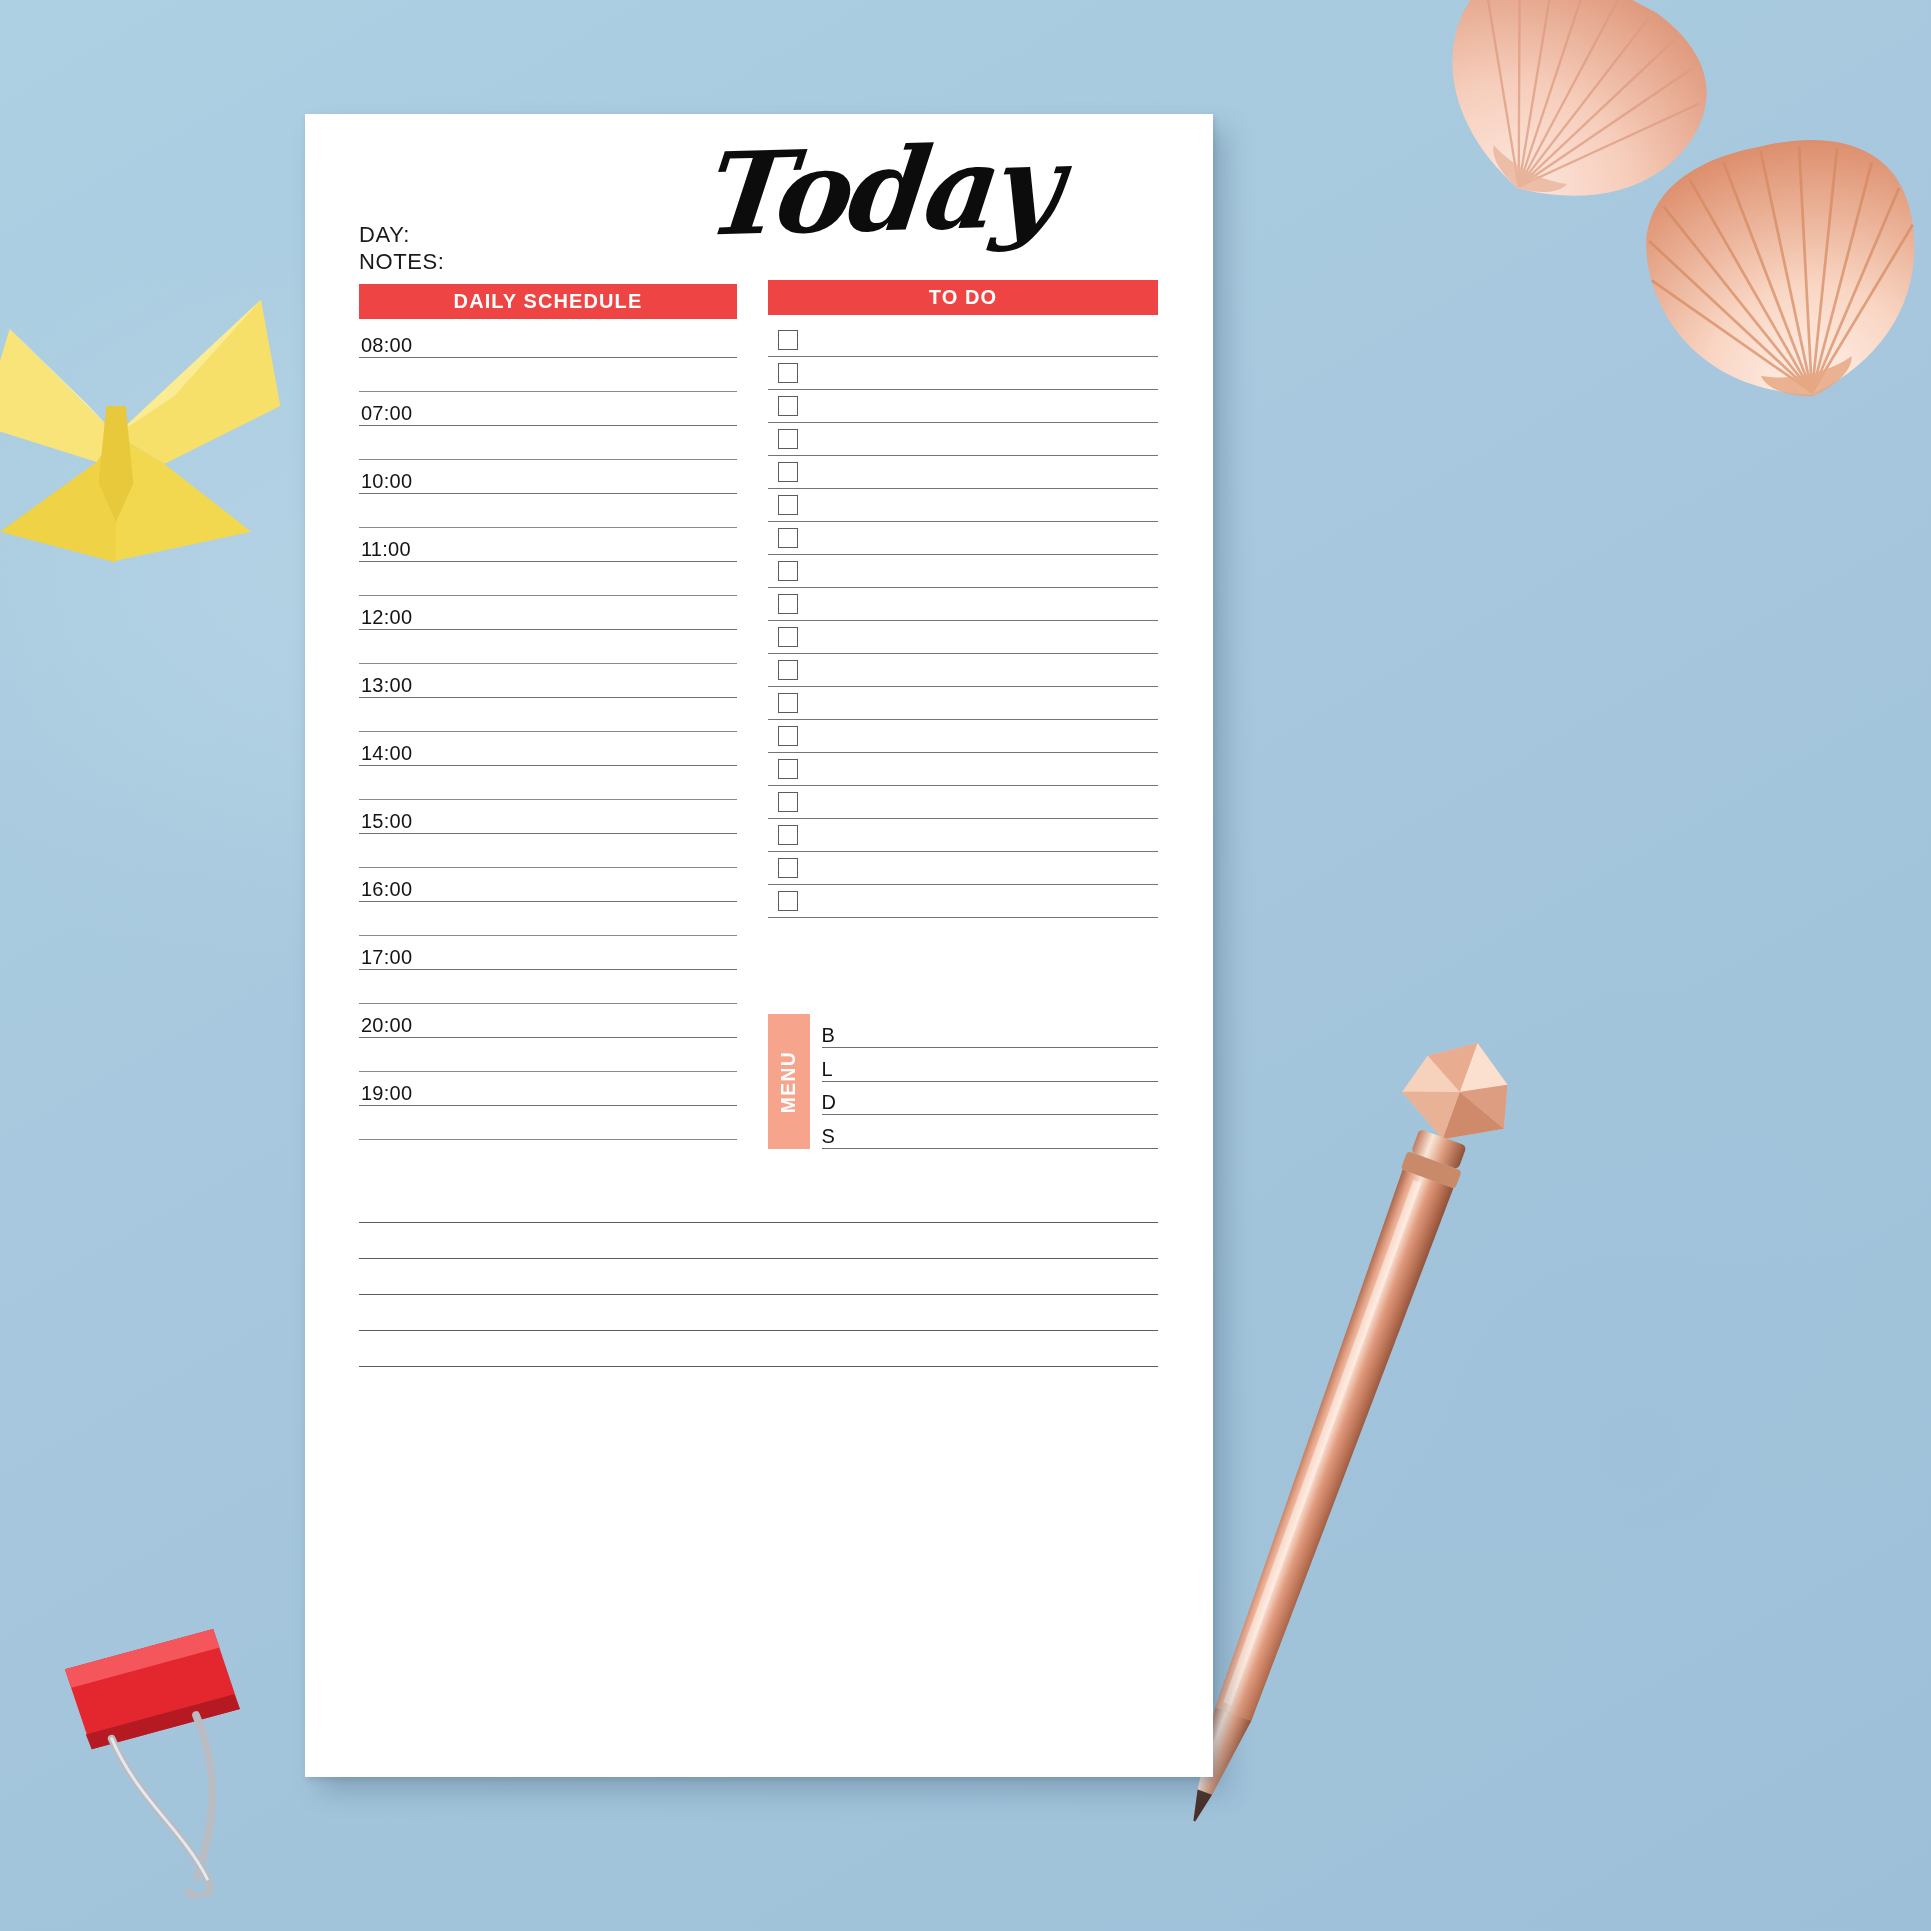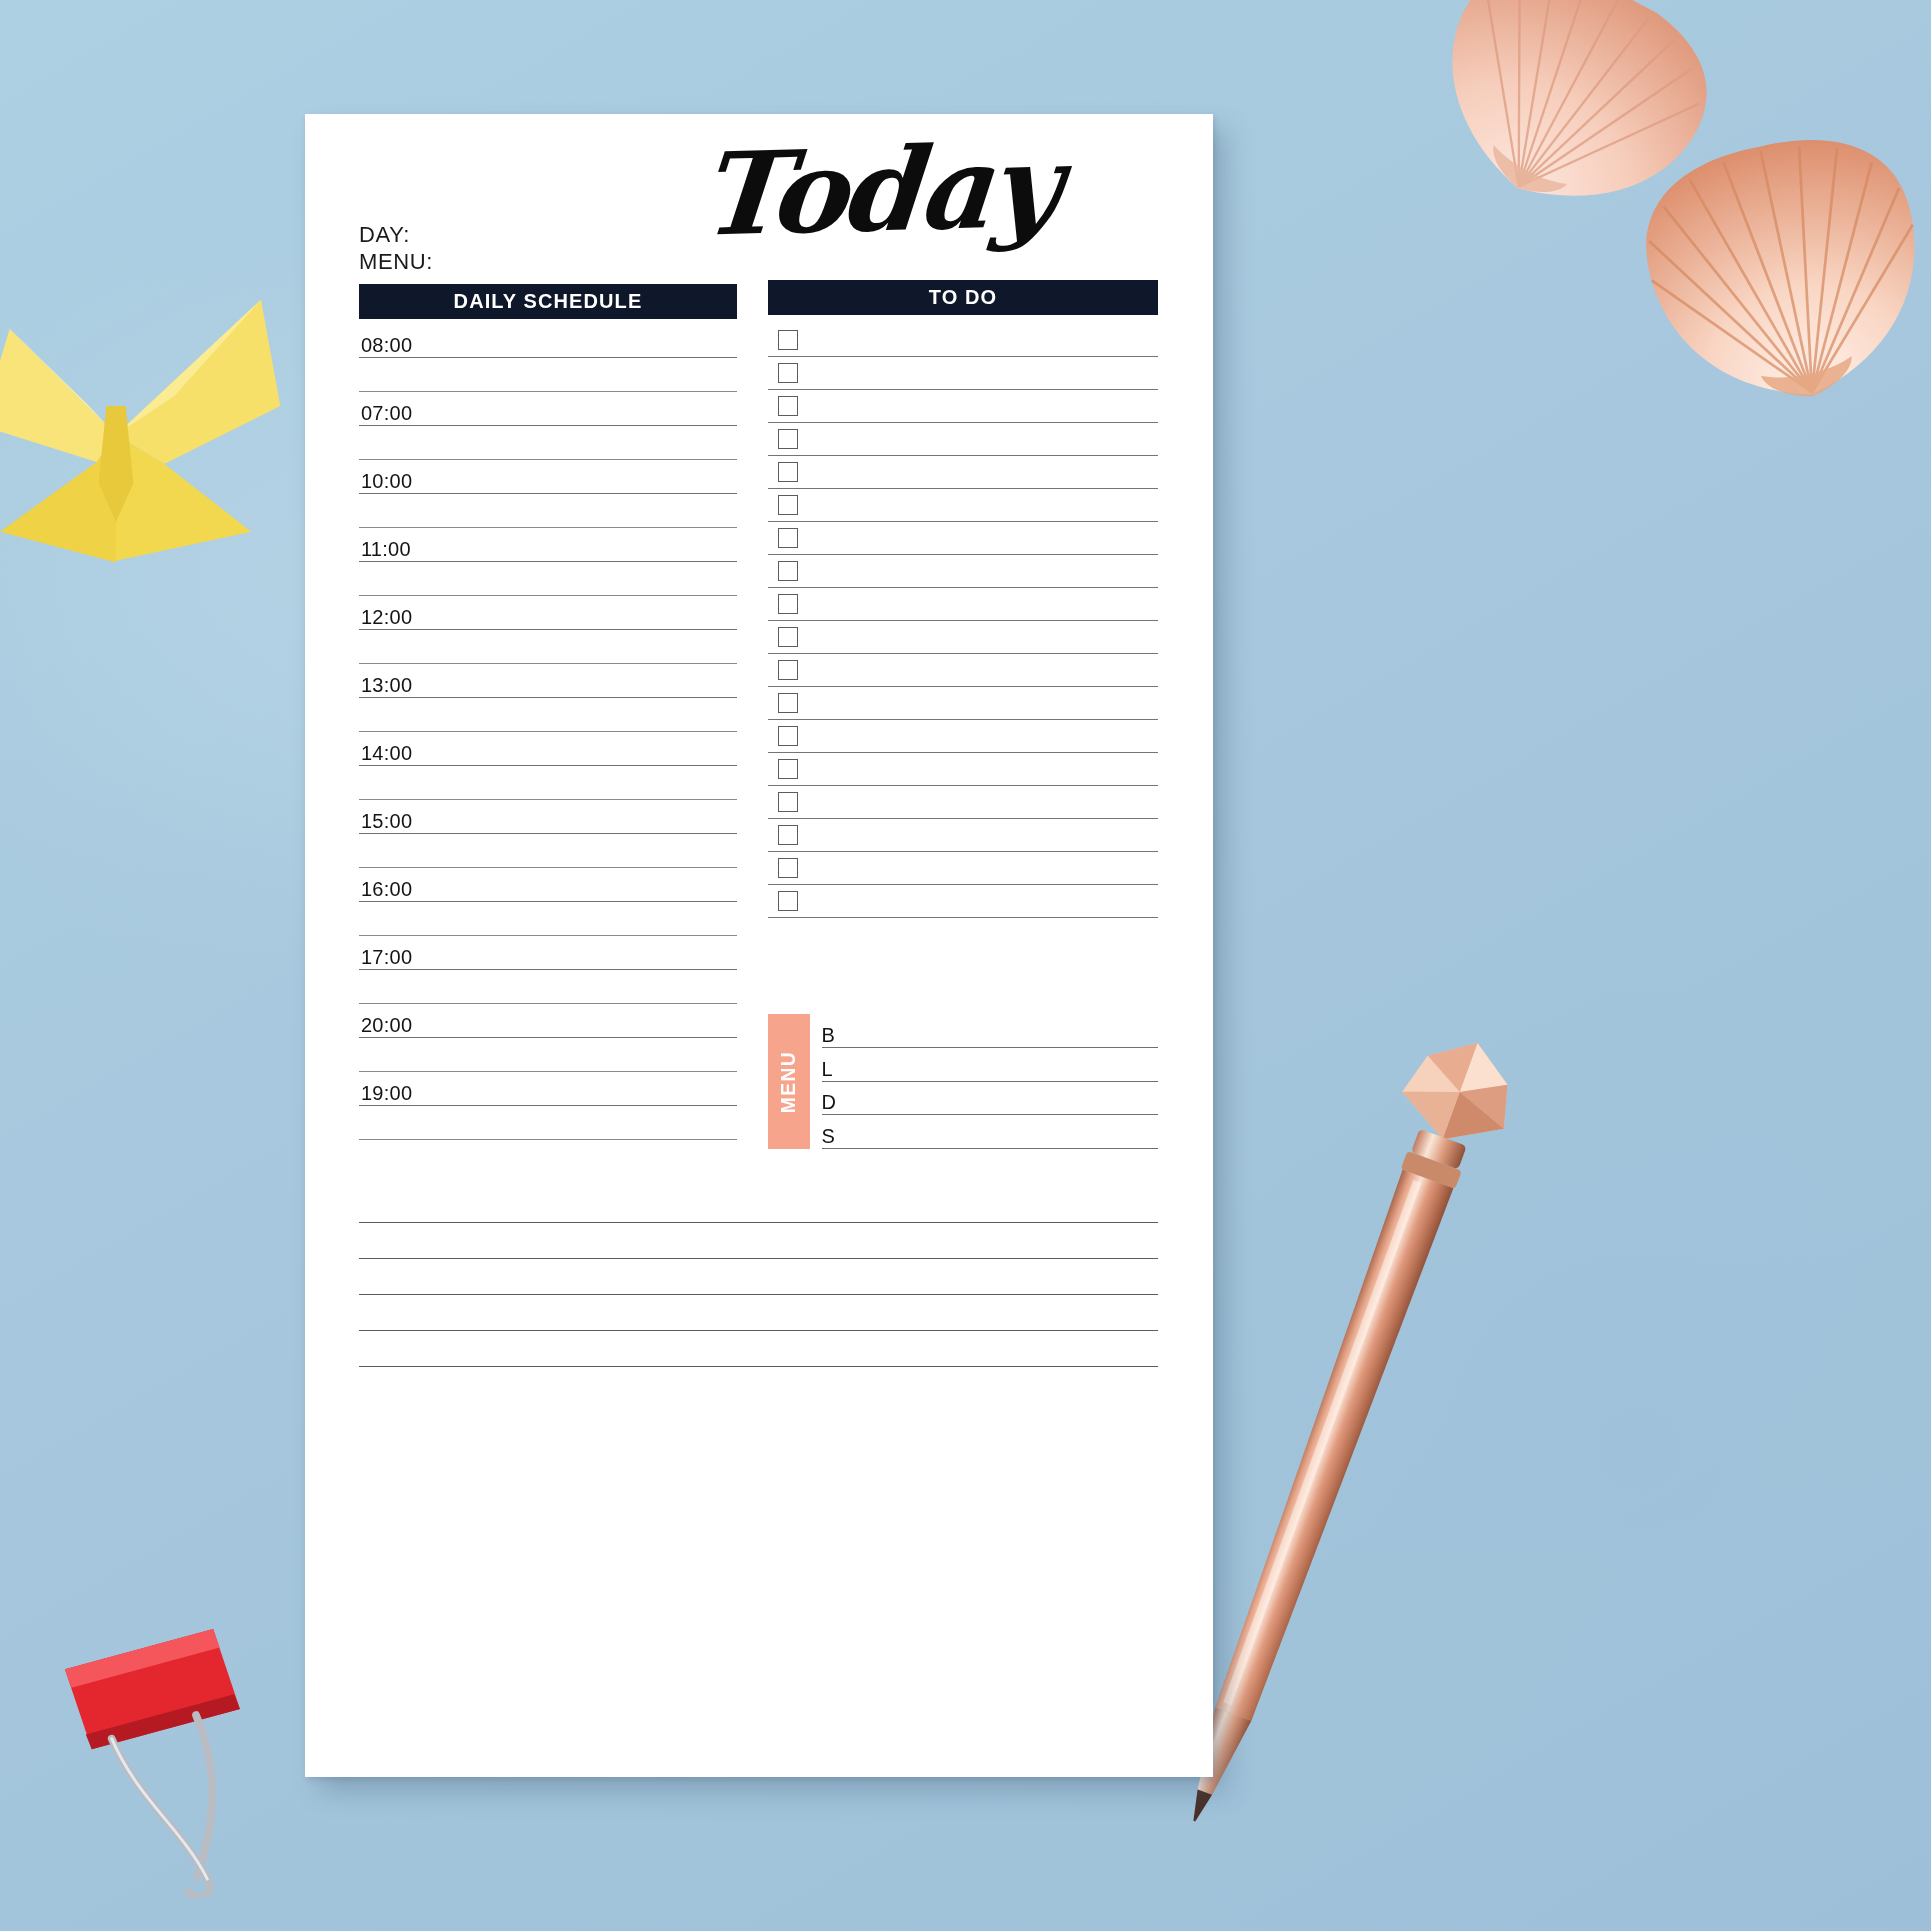--- a/index.html
+++ b/index.html
@@ -63,21 +63,21 @@
     letter-spacing: 0.6px;
     color: #1a1a1a;
     font-family: "Liberation Sans", sans-serif;
   }
   #day-label  { top: 108px; }
   #date-label { top: 135px; }
 
   
   .bar {
     position: absolute;
-    background: #0f172a;
+    background: #ef4444;
     color: #ffffff;
     font-size: 20px;
     font-weight: 700;
     letter-spacing: 1.1px;
     display: flex;
     align-items: center;
     justify-content: center;
     height: 35px;
   }
   #bar-schedule { left: 54px;  top: 170px; width: 378px; }
@@ -330,21 +330,21 @@
       <path d="M60 104 C 78 170, 120 208, 138 262"></path>
     </g>
   </svg>
 </div>
 
 <div id="paper">
 
   <div id="title-script">Today</div>
 
   <div class="meta-label" id="day-label">DAY:</div>
-  <div class="meta-label" id="date-label">MENU:</div>
+  <div class="meta-label" id="date-label">NOTES:</div>
 
   <div class="bar" id="bar-schedule">DAILY SCHEDULE</div>
   <div class="bar" id="bar-todo">TO DO</div>
 
   <div id="col-schedule">
       <div class="sch-row">
         <span class="sch-time">08:00</span>
       </div>
       <div class="sch-row half">
         <span class="sch-time"></span>

